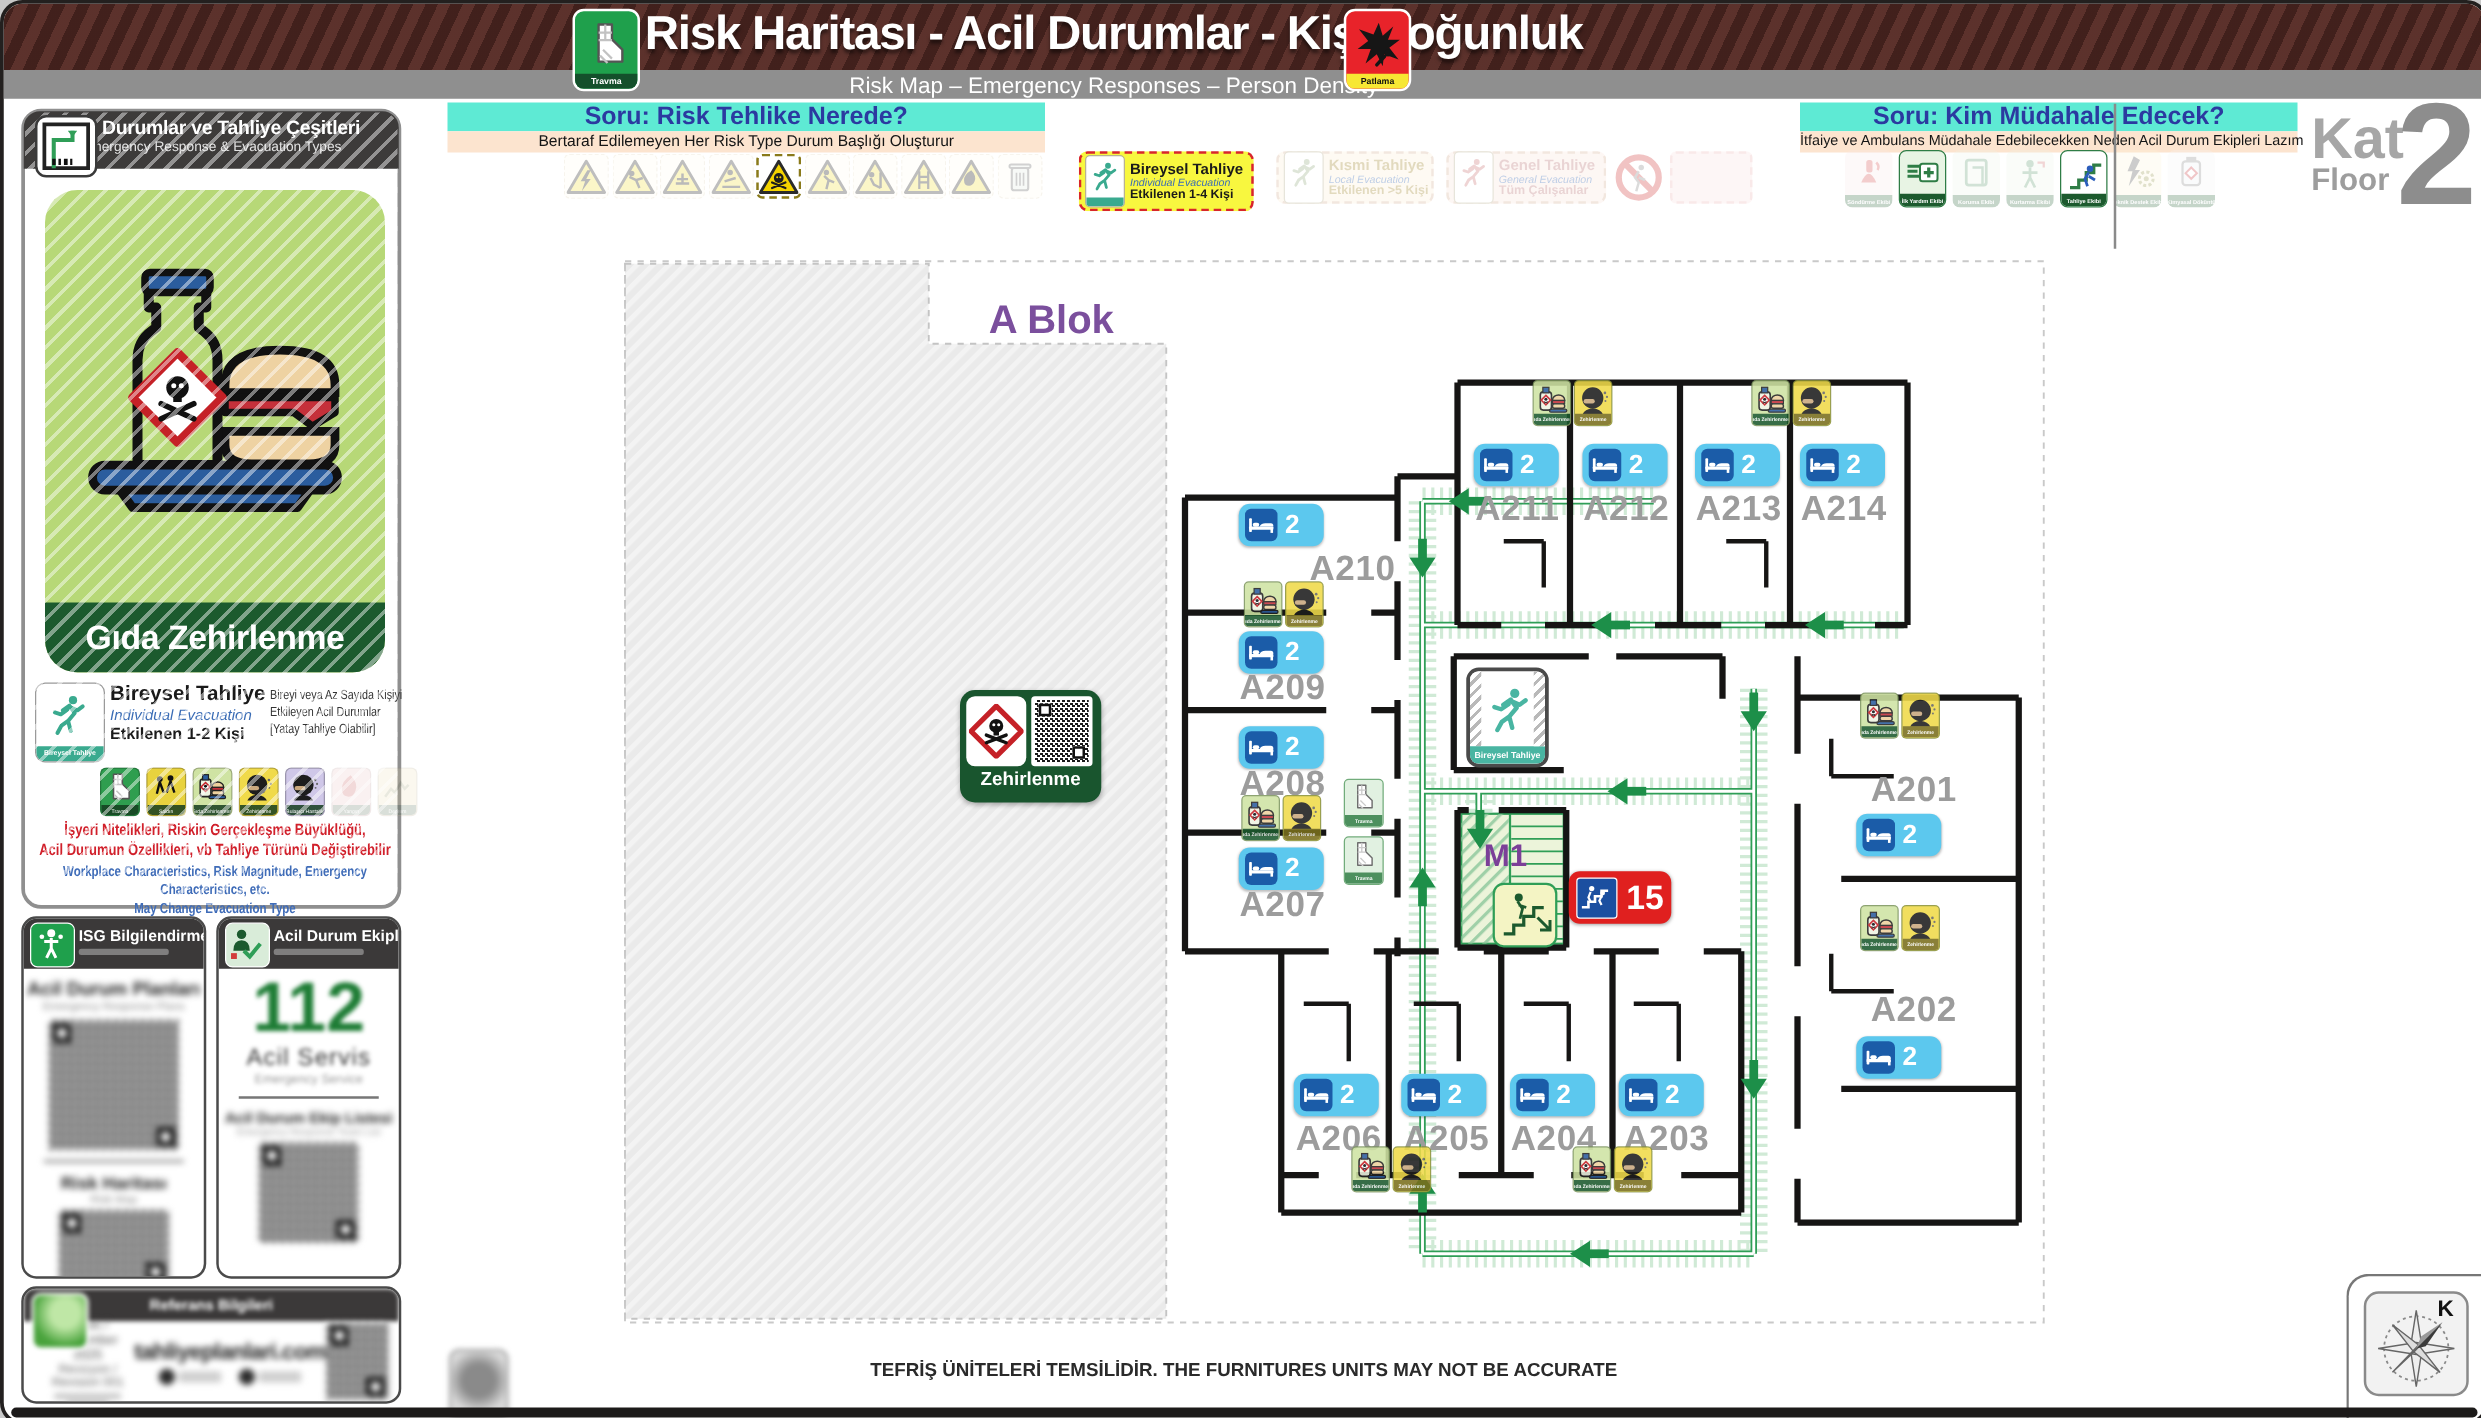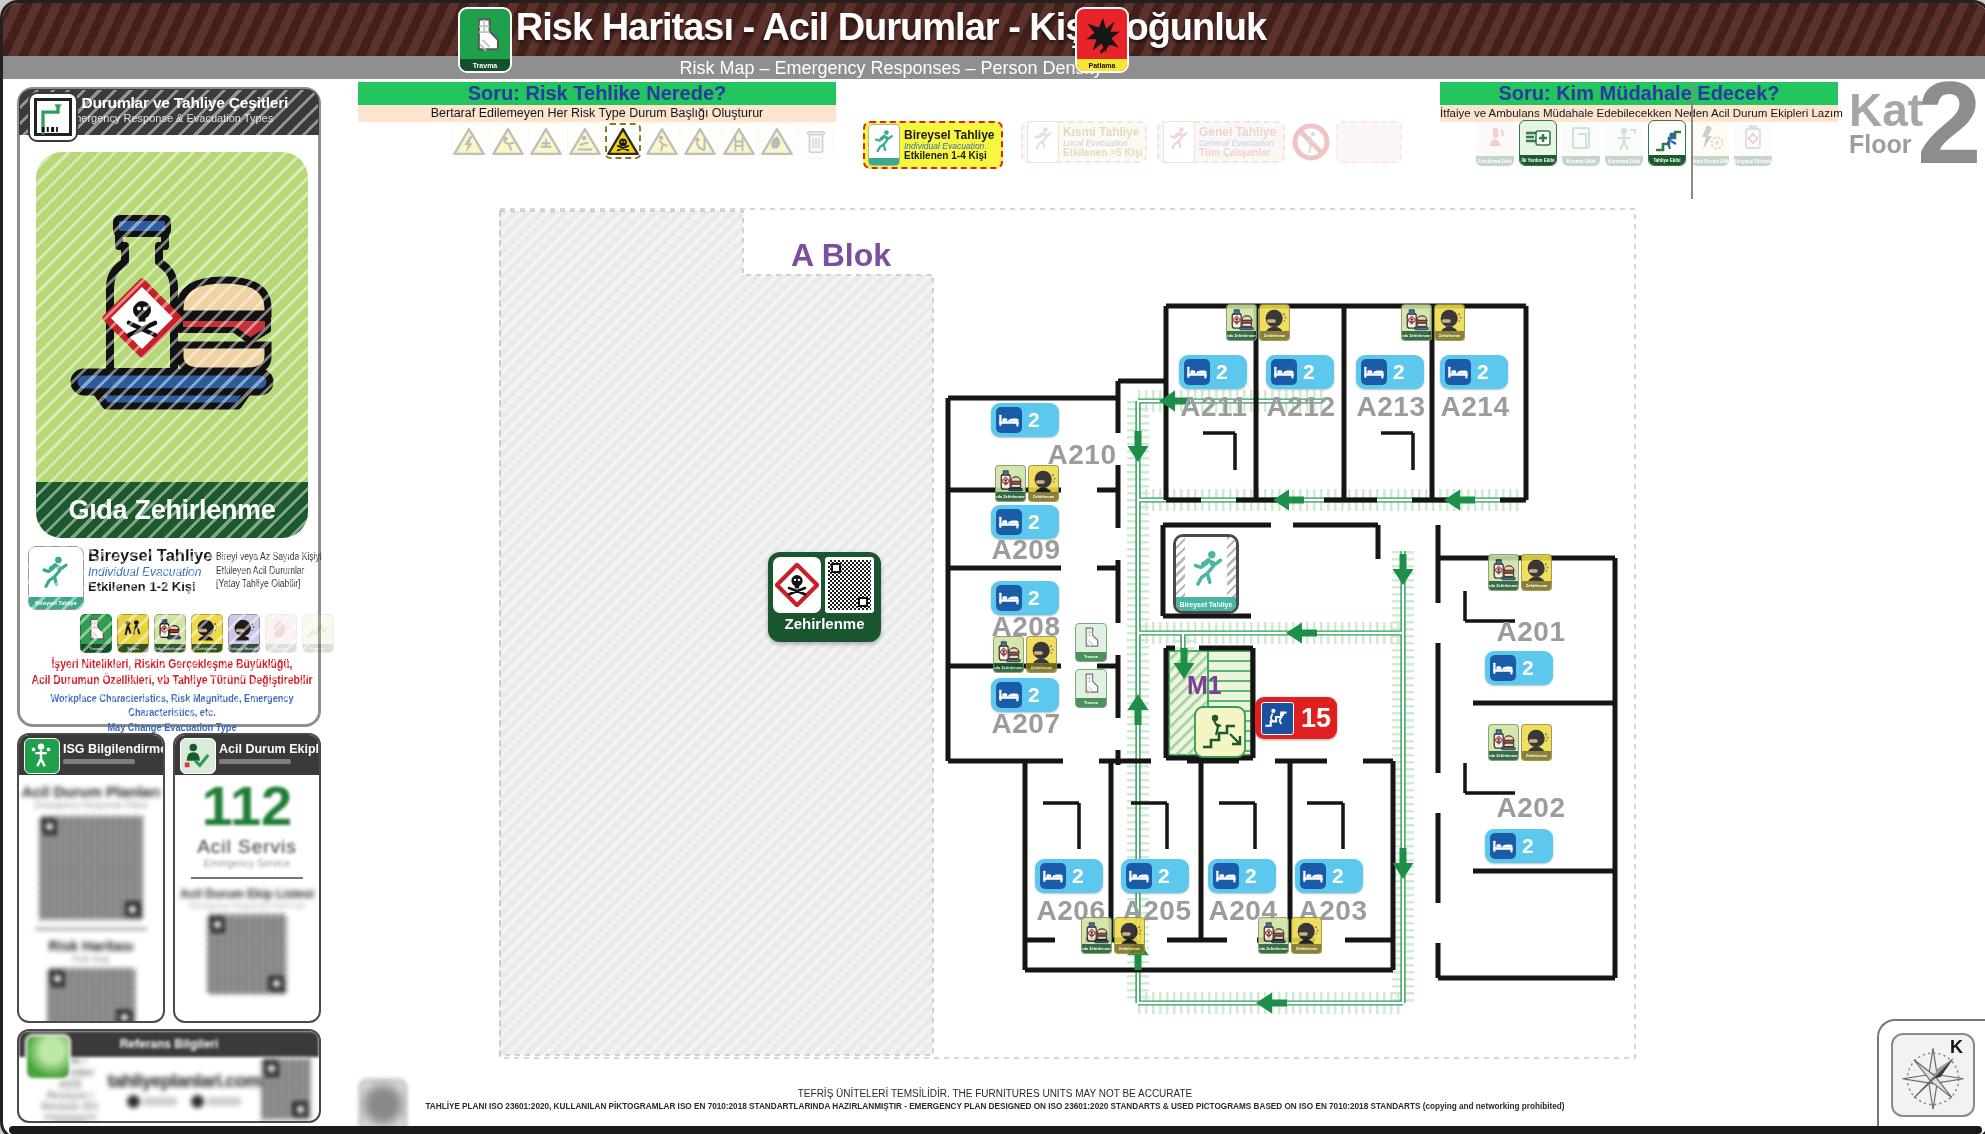--- a/index.html
+++ b/index.html
@@ -15,21 +15,21 @@
   .hdr-ico{position:absolute;top:4px;width:54px;height:66px;border-radius:9px;border:2px solid #fff;overflow:hidden;box-sizing:border-box;}
   .hdr-ico.green{left:455px;background:#1fa04c;}
   .hdr-ico.red{left:1072px;background:#e8232a;}
   .hdr-ico svg{position:absolute;left:7px;top:4px;}
   .hdr-ico .band{position:absolute;left:0;right:0;bottom:0;height:12px;font-size:7px;font-weight:bold;
     display:flex;align-items:center;justify-content:center;}
   .hdr-ico.green .band{background:#14502b;color:#fff;}
   .hdr-ico.red .band{background:#f7e733;color:#111;}
   
   .qsec{position:absolute;}
-  .q-title{height:23px;background:#22c55e;color:#2b3aa0;font-weight:800;font-size:20px;text-align:center;line-height:23px;white-space:nowrap;}
+  .q-title{height:23px;background:#5eead4;color:#2b3aa0;font-weight:800;font-size:20px;text-align:center;line-height:23px;white-space:nowrap;}
   .q-sub{height:17px;background:#fce4cf;color:#151515;font-size:12.5px;text-align:center;line-height:17px;white-space:nowrap;}
   .q1-icons{position:absolute;left:448px;top:120px;display:flex;gap:2.5px;}
   .wtile{width:36px;height:36px;border:1.5px dashed #e6dcc4;border-radius:5px;background:#fffdf4;
     display:flex;align-items:center;justify-content:center;box-sizing:border-box;opacity:.3;}
   .wtile.active{opacity:1;border:2px dashed #8a7a1a;background:#fff;}
   .q2-opts{position:absolute;left:860px;top:118px;display:flex;align-items:flex-start;}
   .opt{border-radius:7px;display:flex;align-items:center;box-sizing:border-box;}
   .opt1{width:140px;height:48px;background:#f8f73f;border:2.5px dashed #d8252b;padding:2px 3px;gap:4px;}
   .opt-tile{width:30px;height:40px;background:#fff;border:1px solid #b9b293;border-radius:4px;position:relative;flex:none;overflow:hidden;}
   .opt-tile svg{position:absolute;left:3px;top:3px;}
@@ -162,21 +162,21 @@
   .zeh .ghs{width:48px;height:56px;background:#fff;border-radius:7px;display:flex;align-items:center;justify-content:center;}
   .zeh .zqr{width:49px;height:56px;background:#fff;border-radius:3px;padding:3px;box-sizing:border-box;}
   .zeh .zqr .qr{width:100%;height:100%;background-size:4px 4px;}
   .zeh .zqr .qr::before,.zeh .zqr .qr::after{width:10px;height:10px;border-width:2.5px;}
   .zeh .zl{margin-top:2px;text-align:center;color:#fff;font-size:15px;font-weight:800;}
   .compass{position:absolute;left:1888px;top:1030px;width:84px;height:84px;background:#f2f2f2;border:2px solid #8a8a8a;border-radius:12px;box-sizing:border-box;}
   .compass .k{position:absolute;right:10px;top:2px;font-size:18px;font-weight:bold;color:#111;}
   .corner{position:absolute;left:1874px;top:1016px;width:111px;height:118px;border-left:2px solid #777;border-top:2px solid #777;border-top-left-radius:18px;}
   
   .foot{position:absolute;left:412px;width:1160px;top:1084px;text-align:center;color:#2a2a2a;line-height:1.35;}
-  .foot .f1{font-size:10px;font-weight:normal;}
+  .foot .f1{font-size:15px;font-weight:bold;}
   .foot .f2{font-size:8.2px;font-weight:bold;}
   .stamp{position:absolute;left:356px;top:1076px;width:44px;height:52px;border:2px solid #aaa;border-radius:8px;
     background:radial-gradient(circle at 50% 45%,#8a8a8a 0 35%,#d9d9d9 70%);filter:blur(2px);}
   .bbar{position:absolute;left:6px;right:6px;bottom:3px;height:8px;background:#1c1a19;border-radius:4px;}
 </style>
 </head>
 <body>
 
 <svg width="0" height="0" style="position:absolute">
   <defs>
@@ -1023,17 +1023,16 @@
       </g>
       <path d="M42 46 L64 24 L50 44 Z" fill="#3a3a3a"></path>
       <path d="M42 46 L64 24 L46 36 Z" fill="#9a9a9a"></path>
     </svg>
     <div class="k">K</div>
   </div>
 
   <div class="stamp"></div>
   <div class="foot">
     <div class="f1">TEFRİŞ ÜNİTELERİ TEMSİLİDİR. THE FURNITURES UNITS MAY NOT BE ACCURATE</div>
-    <div class="f2">TAHLİYE PLANI ISO 23601:2020, KULLANILAN PİKTOGRAMLAR ISO EN 7010:2018 STANDARTLARINDA HAZIRLANMIŞTIR - EMERGENCY PLAN DESIGNED ON ISO 23601:2020 STANDARTS &amp; USED PICTOGRAMS BASED ON ISO EN 7010:2018 STANDARTS (copying and networking prohibited)</div>
   </div>
   <div class="bbar"></div>
 
 </div>
 
 </body></html>

